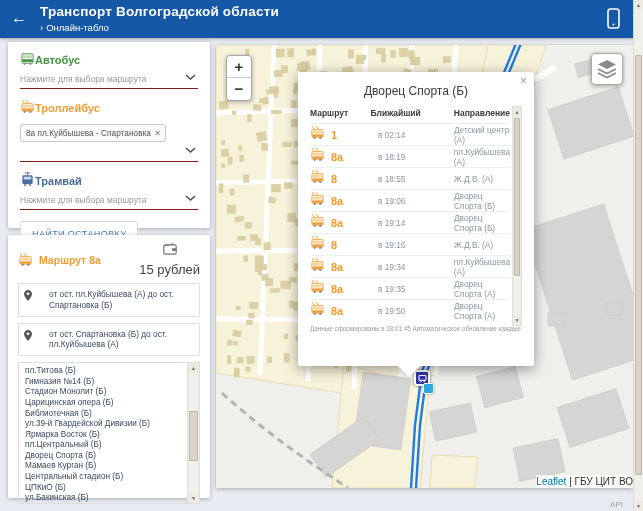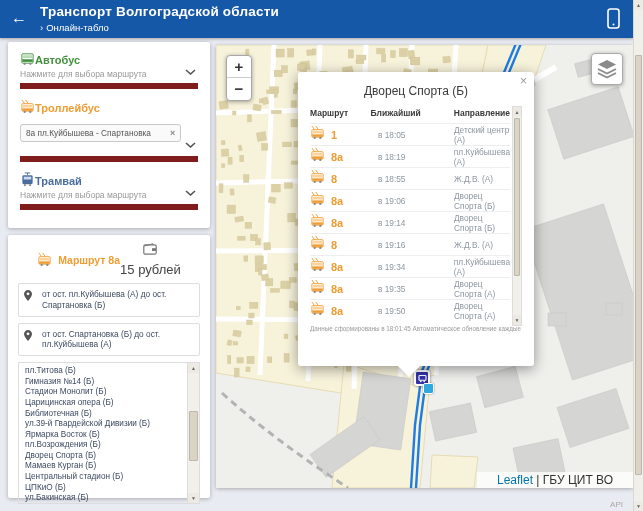--- a/index.html
+++ b/index.html
@@ -22,34 +22,34 @@
   
   .card { position:absolute; background:#fff; border-radius:2px; box-shadow:0 1px 4px rgba(0,0,0,.28); z-index:4; }
   .card-filters { left:8px; top:42px; width:202px; height:186px; padding:8px 12px; }
   .card-route { left:8px; top:235px; width:202px; height:263px; padding:8px 10px; }
 
   .mode-row { display:flex; align-items:center; font-weight:bold; font-size:11px; }
   .mode-row.bus { color:#43913f; margin-top:1px; }
   .mode-row.trolleybus { color:#ef9d32; margin-top:10px; }
   .mode-row.tram { color:#4a6d9e; margin-top:10px; }
 
-  .select-line { display:flex; justify-content:space-between; align-items:flex-end; border-bottom:6px solid #7f1d1d; padding:2px 2px 4px 0; margin-top:5px; height:16px; cursor:pointer; }
+  .select-line { display:flex; justify-content:space-between; align-items:flex-end; border-bottom:1px solid #7f1d1d; padding:2px 2px 4px 0; margin-top:5px; height:16px; cursor:pointer; }
   .select-line .ph { font-size:8.5px; color:#999; }
 
   .chip-row { margin-top:6px; }
-  .chip { display:inline-flex; align-items:center; gap:19px; border:1px solid #c9c9c9; border-radius:3px; background:#fafafa; padding:3px 5px; font-size:8.3px; color:#555; cursor:pointer; }
+  .chip { display:inline-flex; align-items:center; gap:4px; border:1px solid #c9c9c9; border-radius:3px; background:#fafafa; padding:3px 5px; font-size:8.3px; color:#555; cursor:pointer; }
   .chip .x { color:#888; font-size:9px; font-weight:bold; cursor:pointer; }
 
   .find-btn { margin-top:11px; display:inline-block; padding:7px 11px; border:1px solid #ddd; border-radius:2px; background:#fff; color:#4a7fc1; font-size:9px; letter-spacing:.4px; cursor:pointer; }
 
-  .route-head { display:flex; justify-content:center; align-items:center; }
+  .route-head { display:flex; justify-content:space-between; align-items:center; }
   .route-title { display:flex; align-items:center; gap:6px; color:#ef9d32; font-weight:bold; font-size:10.5px; }
   .route-fare { display:flex; align-items:center; gap:4px; font-size:13px; color:#444;flex-direction:column; }
 
-  .dir-box { border:1px solid #ddd; border-radius:2px; display:flex; gap:10px; padding:5px 6px 5px 5px; margin-top:6px; font-size:8.3px; color:#3d4a61; line-height:1.3; cursor:pointer; }
+  .dir-box { border:1px solid #ddd; border-radius:2px; display:flex; gap:17px; padding:5px 6px 5px 5px; margin-top:6px; font-size:8.3px; color:#3d4a61; line-height:1.3; cursor:pointer; }
   .dir-box svg { flex:none; margin-top:1px; }
 
   .stops-box { position:relative; border:1px solid #ddd; margin-top:6px; height:142px; overflow:hidden; padding:3px 16px 0 6px; }
   .stop-item { font-size:8.2px; color:#3d4a61; line-height:10.6px; white-space:nowrap; overflow:hidden; cursor:pointer; }
 
   
   .sb { position:absolute; background:#f2f0ea; border-left:1px solid #ddd; }
   .sb .arr { position:absolute; left:0; width:100%; height:10px; font-size:5px; color:#666; text-align:center; line-height:10px; background:#eceae3; cursor:pointer; }
   .sb .arr.up { top:0; } .sb .arr.dn { bottom:0; }
   .sb .thumb { position:absolute; left:1px; right:1px; background:#d9d4c6; border:1px solid #bcb7a7; border-radius:1px; cursor:pointer; }
@@ -63,21 +63,21 @@
 
   .zoom-ctl { position:absolute; left:10px; top:10px; width:26px; background:#fff; border:1px solid #a8a8a8; border-radius:4px; box-shadow:0 1px 4px rgba(0,0,0,.35); z-index:2; }
   .zoom-ctl .zb { width:100%; height:22px; text-align:center; font-size:15px; font-weight:bold; color:#333; line-height:22px; cursor:pointer; }
   .zoom-ctl .zb:first-child { border-bottom:1px solid #ccc; }
 
   .layers-ctl { position:absolute; right:10px; top:8px; width:32px; height:32px; background:#fff; border:1px solid #ababab; border-radius:4px; box-shadow:0 1px 4px rgba(0,0,0,.35); display:flex; align-items:center; justify-content:center; z-index:2; cursor:pointer; }
 
   .marker-b { position:absolute; left:198px; top:325px; width:16px; height:16px; background:#3434a8; border:2px solid #fff; border-radius:3px; box-shadow:0 0 3px rgba(0,0,0,.5); z-index:2; display:flex; align-items:center; justify-content:center; cursor:pointer; }
   .marker-s { position:absolute; left:207px; top:338px; width:11px; height:11px; background:#2fa8e0; border:1.5px solid #fff; border-radius:2px; box-shadow:0 0 2px rgba(0,0,0,.4); z-index:2; cursor:pointer; }
 
-  .attribution { position:absolute; right:0; bottom:0; background:rgba(255,255,255,.75); padding:1px 20px; font-size:12px; color:#333; z-index:2; }
+  .attribution { position:absolute; right:0; bottom:0; background:rgba(255,255,255,.75); padding:1px 0; font-size:10px; color:#333; z-index:2; }
   .attribution .lf { color:#0078a8; cursor:pointer; }
 
   
   .popup { position:absolute; left:82px; top:27px; width:236px; height:294px; background:#fff; border-radius:3px; box-shadow:0 3px 14px rgba(0,0,0,.4); z-index:3; }
   .popup:after { content:""; position:absolute; bottom:-11px; left:100px; border:11px solid transparent; border-top-color:#fff; border-bottom:0; }
   .popup-close { position:absolute; right:7px; top:2px; color:#999; font-size:12px; cursor:pointer; }
   .popup-title { text-align:center; font-size:12px; color:#3a3a3a; margin-top:12px; }
 
   .ptable { position:relative; margin:6px 12px 0 12px; padding-right:12px; }
   .pt-head { display:flex; font-size:8.5px; font-weight:bold; color:#3a3a3a; padding:4px 0 5px; }
@@ -178,20 +178,21 @@
     </span>
     <span>Трамвай</span>
   </div>
   <div class="select-line">
     <span class="ph">Нажмите для выбора маршрута</span>
     <span><svg width="11" height="6" viewBox="0 0 11 6">
           <polyline points="1,1 5.5,5 10,1" fill="none" stroke="#555" stroke-width="1.6"></polyline>
         </svg></span>
   </div>
 
+  <span class="find-btn">НАЙТИ ОСТАНОВКУ</span>
 </div>
 
 <div class="card card-route">
   <div class="route-head">
     <span class="route-title">
       <span>
         <svg width="15" height="15" viewBox="0 0 16 16">
             <path d="M5 5 L2 1 M9 5 L6 1" stroke="#ef9d32" stroke-width="1" fill="none"></path>
             <rect x="2" y="5" width="12" height="8" rx="1" fill="#fff" stroke="#ef9d32"></rect>
             <rect x="3.2" y="6.3" width="9.6" height="2.8" fill="#f8d49a"></rect>
@@ -232,21 +233,21 @@
   <div class="stops-box">
     <div>
 
     <div class="stop-item">пл.Титова (Б)</div>
         <div class="stop-item">Гимназия №14 (Б)</div>
         <div class="stop-item">Стадион Монолит (Б)</div>
         <div class="stop-item">Царицинская опера (Б)</div>
         <div class="stop-item">Библиотечная (Б)</div>
         <div class="stop-item">ул.39-й Гвардейской Дивизии (Б)</div>
         <div class="stop-item">Ярмарка Восток (Б)</div>
-        <div class="stop-item">пл.Возрождения (Б)</div>
+        <div class="stop-item">пл.Центральный (Б)</div>
         <div class="stop-item">Дворец Спорта (Б)</div>
         <div class="stop-item">Мамаев Курган (Б)</div>
         <div class="stop-item">Центральный стадион (Б)</div>
         <div class="stop-item">ЦПКиО (Б)</div>
         <div class="stop-item">ул.Бакинская (Б)</div>
         <div class="stop-item">7-я Гвардейская (Б)</div>
       </div>
     <div class="sb stops-sb">
       <div class="arr up">▲</div>
       <div class="thumb"></div>
@@ -586,21 +587,21 @@
                   <path d="M5 5 L2 1 M9 5 L6 1" stroke="#ef9d32" stroke-width="1" fill="none"></path>
                   <rect x="2" y="5" width="12" height="8" rx="1" fill="#fff" stroke="#ef9d32"></rect>
                   <rect x="3.2" y="6.3" width="9.6" height="2.8" fill="#f8d49a"></rect>
                   <rect x="2.4" y="10" width="11.2" height="2.6" fill="#ef9d32"></rect>
                   <circle cx="5" cy="13.8" r="1.2" fill="#8a8a8a"></circle>
                   <circle cx="11" cy="13.8" r="1.2" fill="#8a8a8a"></circle>
                 </svg>
             </span>
             <span class="p-num">1</span>
           </span>
-          <span class="p-time">в 18:05</span>
+          <span class="p-time">в 02:14</span>
           <span class="p-dir">Детский центр (А)</span>
         </div>
           <div class="p-row">
           <span class="p-route">
             <span>
               <svg width="15" height="15" viewBox="0 0 16 16">
                   <path d="M5 5 L2 1 M9 5 L6 1" stroke="#ef9d32" stroke-width="1" fill="none"></path>
                   <rect x="2" y="5" width="12" height="8" rx="1" fill="#fff" stroke="#ef9d32"></rect>
                   <rect x="3.2" y="6.3" width="9.6" height="2.8" fill="#f8d49a"></rect>
                   <rect x="2.4" y="10" width="11.2" height="2.6" fill="#ef9d32"></rect>

